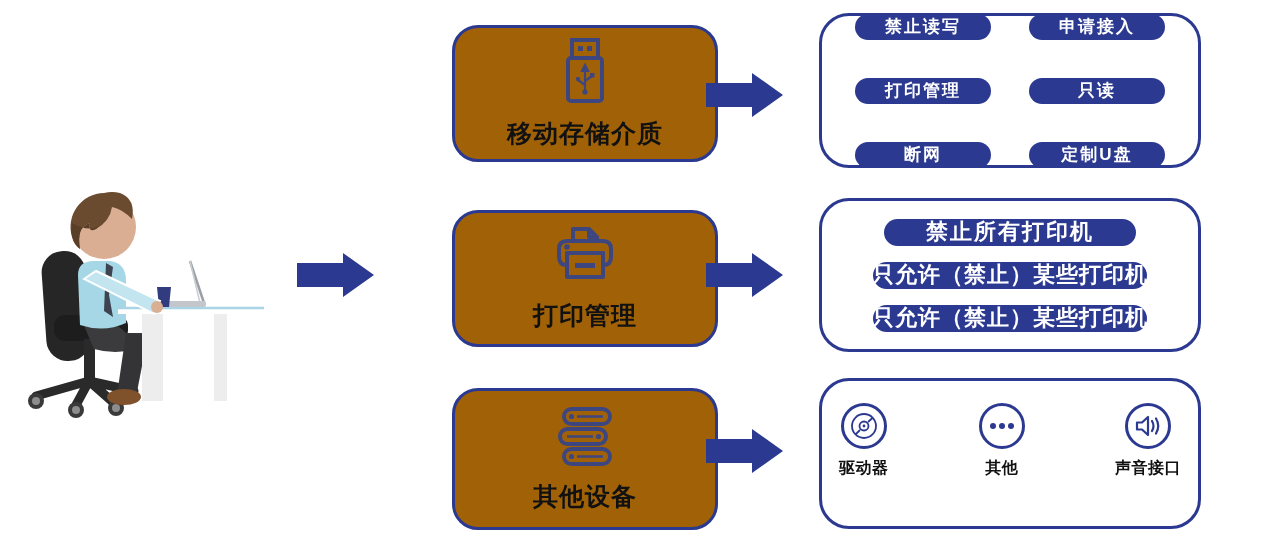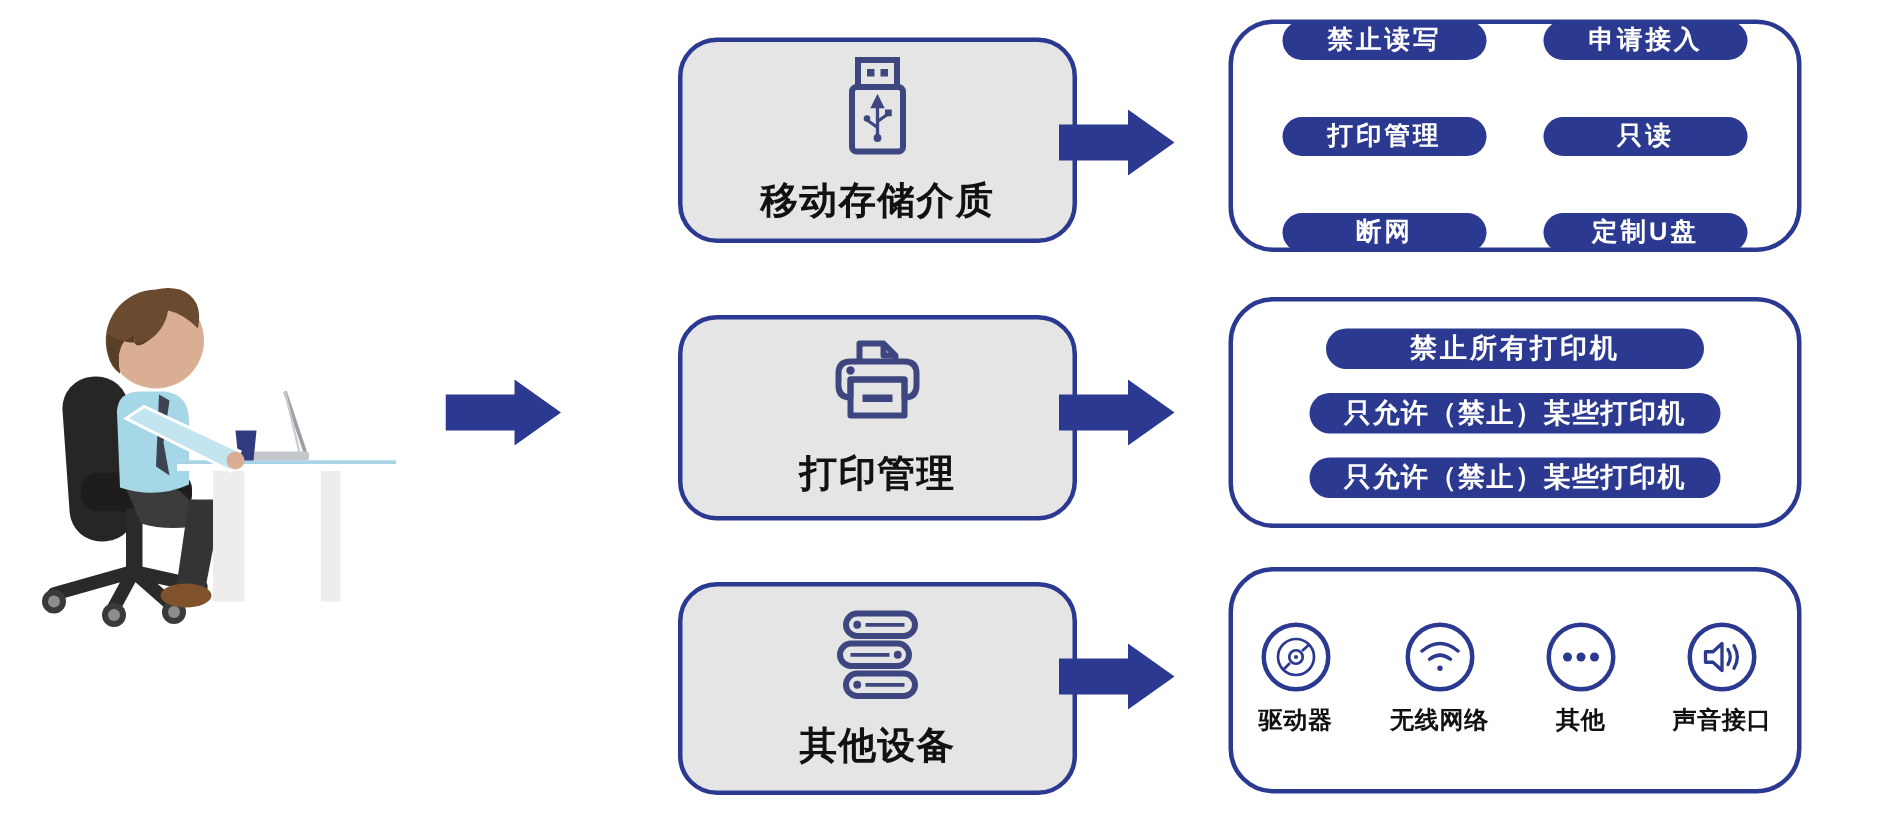--- a/index.html
+++ b/index.html
@@ -6,40 +6,40 @@
     --navy:#2b3990;
     --icon-navy:#3e4680;
     --ink:#111111;
     --uport-bg:#a9dcf0;
   }
   *{margin:0;padding:0;box-sizing:border-box;}
   body{background:#ffffff;font-family:"Liberation Sans",sans-serif;}
   .canvas{position:relative;width:1261px;height:558px;background:#ffffff;overflow:hidden;}
 
   
-  .cat-card{position:absolute;left:452px;width:266px;background:#e5e5e5;
+  .cat-card{position:absolute;left:452px;width:266px;background:#a16207;
     border:3px solid var(--navy);border-radius:26px;
     display:flex;flex-direction:column;align-items:center;justify-content:center;gap:12px;}
   .cat-card .title{font-size:25px;font-weight:bold;color:var(--ink);letter-spacing:1px;white-space:nowrap;}
 
   
   .opt-box{position:absolute;left:819px;width:382px;background:#fff;
     border:3px solid var(--navy);border-radius:30px;}
   .pill{background:var(--navy);color:#fff;font-weight:bold;border-radius:14px;
     display:flex;align-items:center;justify-content:center;height:26px;
     font-size:17px;letter-spacing:2px;white-space:nowrap;}
   #opt-storage{display:grid;grid-template-columns:136px 136px;grid-template-rows:repeat(3,26px);
     column-gap:60px;row-gap:23px;justify-content:center;align-content:center;gap:38px;}
   #opt-print{display:flex;flex-direction:column;align-items:center;justify-content:center;gap:16px;}
-  #opt-print .pill{height:27px;font-size:18px;}
+  #opt-print .pill{height:27px;font-size:22px;}
   #opt-print .pill.w1{width:252px;}
   #opt-print .pill.w2{width:274px;letter-spacing:1px;}
 
   
-  #opt-devices{display:flex;justify-content:space-between;align-items:flex-start;padding:34px 17px 0 17px;}
+  #opt-devices{display:flex;justify-content:space-between;align-items:flex-start;padding:22px 17px 0 17px;}
   .device{display:flex;flex-direction:column;align-items:center;gap:9px;}
   .device .ring{width:46px;height:46px;border:3px solid var(--navy);border-radius:50%;
     background:#fff;display:flex;align-items:center;justify-content:center;}
   .device .ring.hl{background:var(--uport-bg);}
   .device .dlabel{font-size:16px;font-weight:bold;color:var(--ink);white-space:nowrap;letter-spacing:0.5px;}
 
   
   .block-arrow{position:absolute;width:77px;height:44px;}
   .block-arrow svg{display:block;width:100%;height:100%;}
 
@@ -205,30 +205,20 @@
           <circle cx="15" cy="15" r="4.5"></circle>
           <circle cx="15" cy="15" r="1.4" fill="#2b3990" stroke="none"></circle>
           <line x1="19" y1="11" x2="24" y2="6.5"></line>
           <line x1="11" y1="19" x2="6.5" y2="23.5"></line>
         </svg>
       </div>
       <div class="dlabel">驱动器</div>
     </div>
 
 
-    <div class="device">
-      <div class="ring">
-        <svg width="30" height="26" viewBox="0 0 30 26" fill="none" stroke="#2b3990" stroke-width="2.3" stroke-linecap="round">
-          <path d="M3 9 Q15 -1 27 9"></path>
-          <path d="M8 14.5 Q15 9 22 14.5"></path>
-          <circle cx="15" cy="20.5" r="1.8" fill="#2b3990" stroke="none"></circle>
-        </svg>
-      </div>
-      <div class="dlabel">无线网络</div>
-    </div>
 
 
     <div class="device">
       <div class="ring">
         <svg width="26" height="10" viewBox="0 0 26 10">
           <circle cx="4" cy="5" r="3" fill="#2b3990"></circle>
           <circle cx="13" cy="5" r="3" fill="#2b3990"></circle>
           <circle cx="22" cy="5" r="3" fill="#2b3990"></circle>
         </svg>
       </div>

